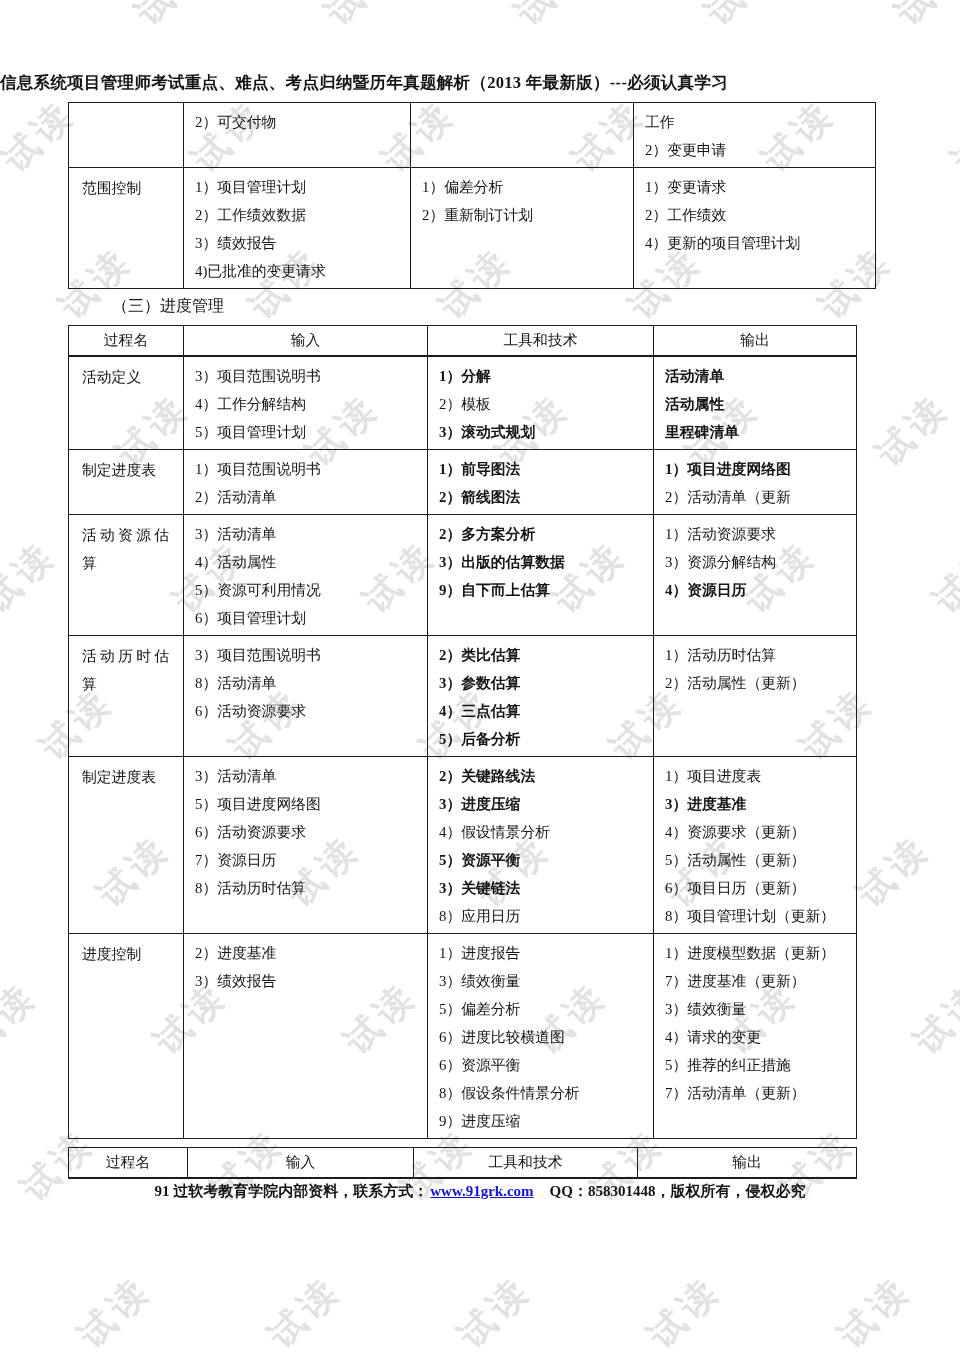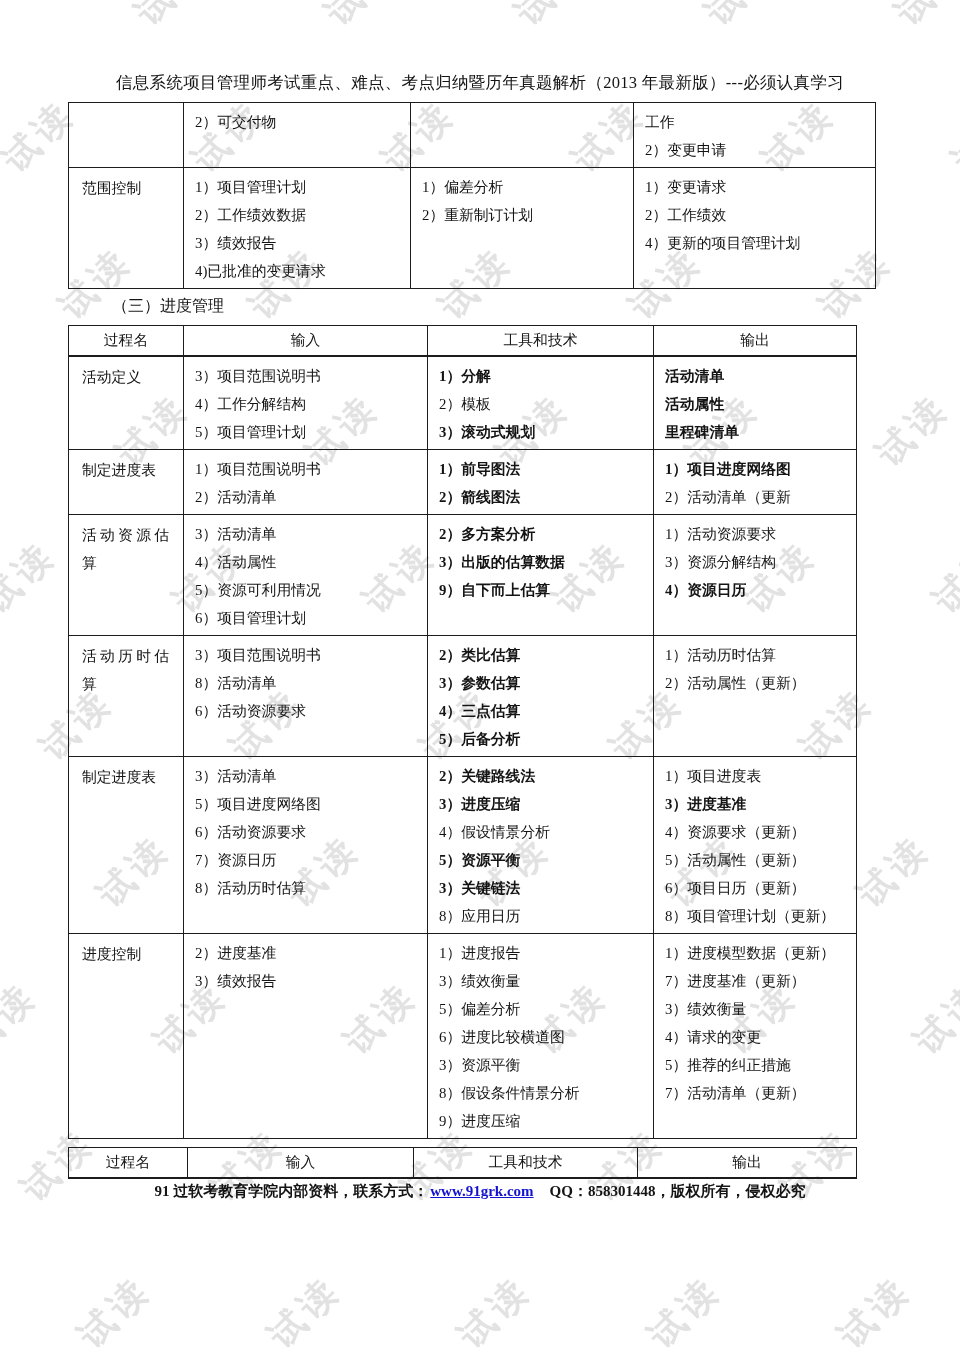--- a/index.html
+++ b/index.html
@@ -11,21 +11,21 @@
   
   .wm-layer{position:absolute;inset:0;z-index:0;pointer-events:none;}
   .wm{
     position:absolute;white-space:nowrap;
     font-family:"DejaVu Serif",serif;font-weight:700;
     font-size:36px;letter-spacing:6px;color:#cbcbcb;opacity:.55;
     transform:rotate(-45deg);
   }
   .content{position:relative;z-index:1;padding-top:72px;}
   .doc-title{
-    text-align:center;font-weight:400;font-size:16.5px;letter-spacing:.3px;
+    font-weight:700;font-size:16.5px;letter-spacing:.3px;
   }
   table.tbl{
     border-collapse:collapse;table-layout:fixed;
     margin:8px 0 0 68px;background:transparent;
   }
   .tbl td,.tbl th{
     border:1.5px solid #1c1c1c;vertical-align:top;
     padding:5px 6px 3px 11px;
     font-size:14.8px;line-height:28px;background:transparent;
   }
@@ -281,21 +281,21 @@
         <td class="proc">进度控制</td>
         <td>
           <div class="ln">2）进度基准</div>
           <div class="ln">3）绩效报告</div>
         </td>
         <td>
           <div class="ln">1）进度报告</div>
           <div class="ln">3）绩效衡量</div>
           <div class="ln">5）偏差分析</div>
           <div class="ln">6）进度比较横道图</div>
-          <div class="ln">3）资源平衡</div>
+          <div class="ln">6）资源平衡</div>
           <div class="ln">8）假设条件情景分析</div>
           <div class="ln">9）进度压缩</div>
         </td>
         <td>
           <div class="ln">1）进度模型数据（更新）</div>
           <div class="ln">7）进度基准（更新）</div>
           <div class="ln">3）绩效衡量</div>
           <div class="ln">4）请求的变更</div>
           <div class="ln">5）推荐的纠正措施</div>
           <div class="ln">7）活动清单（更新）</div>

